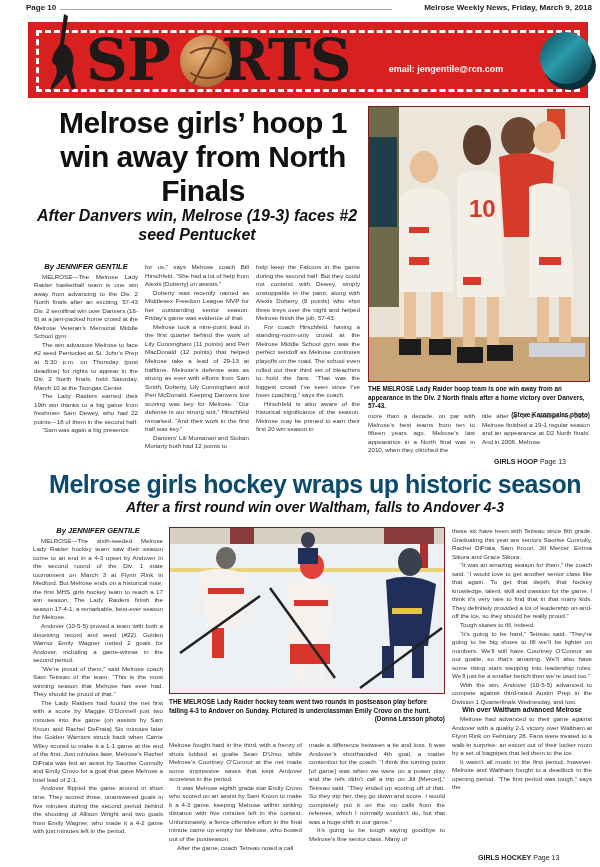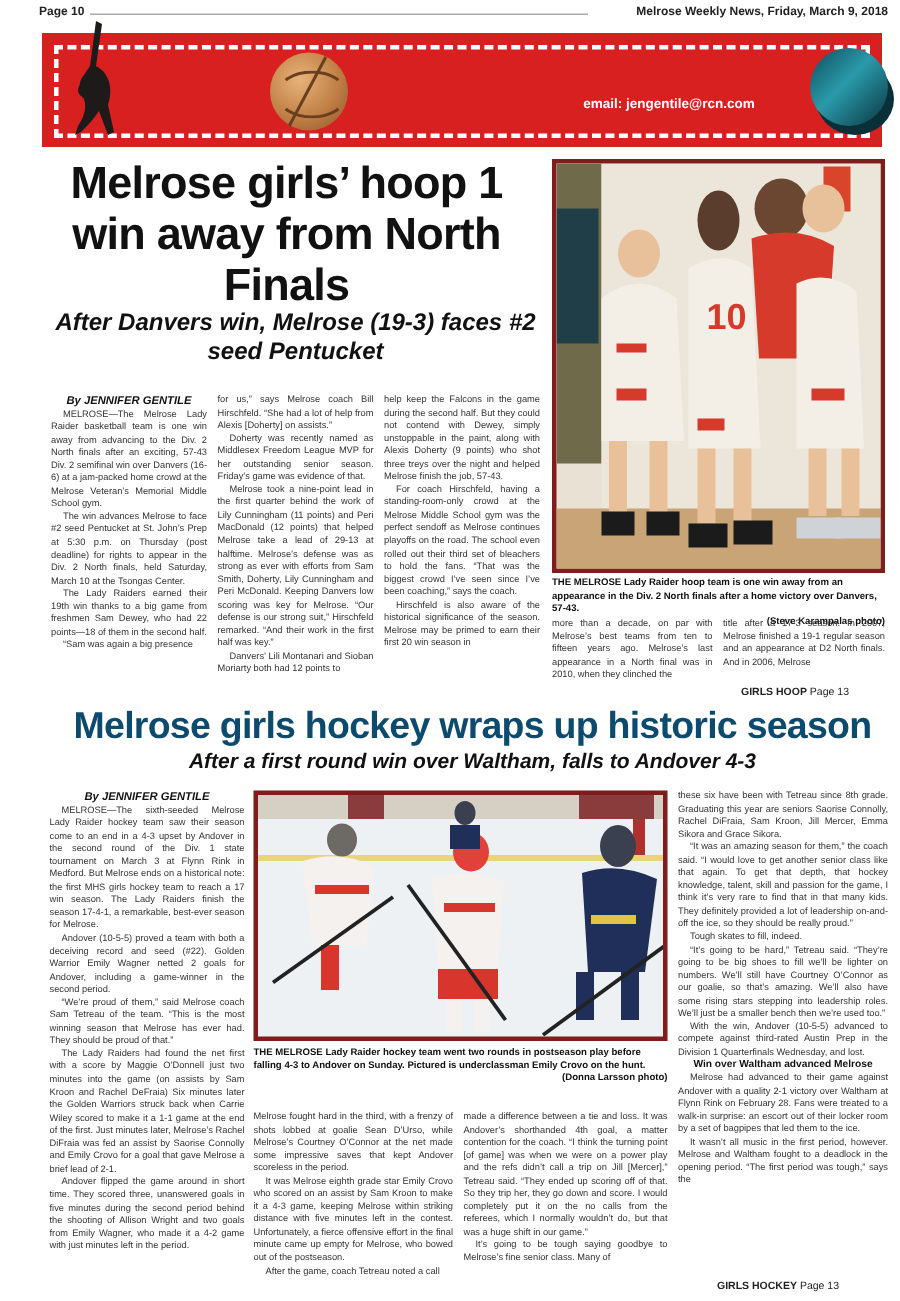--- a/index.html
+++ b/index.html
@@ -17,29 +17,29 @@
   .banner .word { position: absolute; left: 58px; top: 6px; font-family: "DejaVu Serif", serif; font-weight: bold; font-size: 58px; letter-spacing: -1px; color: #1e1a1a; line-height: 64px; }
   .banner .word .ballgap { display: inline-block; width: 52px; }
   .ball { position: absolute; left: 152px; top: 13px; width: 52px; height: 52px; border-radius: 50%; background: radial-gradient(circle at 38% 35%, #e7b37a 0%, #c07f45 55%, #8c5529 100%); }
   .ball::before { content: ""; position: absolute; left: 24px; top: 0; width: 2px; height: 52px; background: #6a3f1d; transform: rotate(28deg); }
   .ball::after { content: ""; position: absolute; left: 4px; top: 12px; width: 44px; height: 28px; border: 2px solid #6a3f1d; border-left-color: transparent; border-right-color: transparent; border-radius: 50%; }
   .gymnast { position: absolute; left: 14px; top: -8px; width: 40px; height: 80px; }
   .editor { position: absolute; left: 358px; top: 42px; width: 120px; color: #fff; font-weight: bold; font-size: 9px; line-height: 11px; text-align: center; }
   .puck { position: absolute; left: 510px; top: 6px; width: 60px; height: 64px; }
 
   
-  .headline1 { position: absolute; left: 28px; top: 106px; width: 326px; text-align: center; font-family: "Liberation Sans", sans-serif; font-weight: bold; font-size: 30px; line-height: 34px; letter-spacing: -0.5px; color: #111; }
+  .headline1 { position: absolute; left: 40px; top: 106px; width: 326px; text-align: center; font-family: "Liberation Sans", sans-serif; font-weight: bold; font-size: 30px; line-height: 34px; letter-spacing: -0.5px; color: #111; }
   .deck1 { position: absolute; left: 34px; top: 206px; width: 326px; text-align: center; font-weight: bold; font-style: italic; font-size: 16px; line-height: 19px; color: #111; }
 
   .col { position: absolute; font-size: 6.2px; line-height: 8.55px; color: #333; text-align: justify; }
   .col p { text-indent: 8px; }
   .byline { font-weight: bold; font-size: 7.5px; text-align: center; color: #111; text-indent: 0 !important; margin-bottom: 1px; font-style: italic; }
   .subhead { font-weight: bold; font-size: 6.8px; text-align: center; color: #111; text-indent: 0 !important; }
 
-  .photo { position: absolute; overflow: hidden; border: 3px solid #7f1d1d; }
+  .photo { position: absolute; overflow: hidden; border: 1px solid #7f1d1d; }
   .caption { position: absolute; font-size: 6.4px; line-height: 8.5px; font-weight: bold; color: #111; }
   .caption .cred { display: block; text-align: right; }
   .jump { position: absolute; font-size: 7px; color: #222; }
   .jump b { font-weight: bold; }
 
   
   .headline2 { position: absolute; left: 30px; top: 470px; width: 570px; text-align: center; font-weight: bold; font-size: 25px; line-height: 28px; letter-spacing: -0.5px; color: #0c4a6e; }
   .deck2 { position: absolute; left: 30px; top: 499px; width: 570px; text-align: center; font-weight: bold; font-style: italic; font-size: 14px; line-height: 16px; color: #111; }
 </style>
 </head>
@@ -50,20 +50,21 @@
   <div class="rule"></div>
   <span class="right">Melrose Weekly News, Friday, March 9, 2018</span>
 </div>
 
 <div class="banner">
   <div class="dash"></div>
   <svg class="gymnast" viewBox="0 0 40 80">
     <path d="M22 0 L26 2 L22 30 C30 34 34 44 30 56 L34 74 L30 76 L24 60 C20 66 16 70 12 74 L8 76 L10 70 C14 64 16 58 14 52 C10 48 10 40 14 36 L18 30 Z" fill="#1e1a1a"></path>
     <circle cx="15" cy="46" r="5" fill="#1e1a1a"></circle>
   </svg>
+  <div class="word"><span>SP</span><span class="ballgap"></span><span>RTS</span></div>
   <div class="ball"></div>
   <div class="editor">
     <div>email: jengentile@rcn.com</div>
   </div>
   <svg class="puck" viewBox="0 0 60 64">
     <defs>
       <linearGradient id="pg" x1="0" y1="0" x2="1" y2="1">
         <stop offset="0" stop-color="#0e4c5a"></stop>
           <stop offset="0.45" stop-color="#2a9aaa"></stop>
           <stop offset="1" stop-color="#0a3440"></stop>

